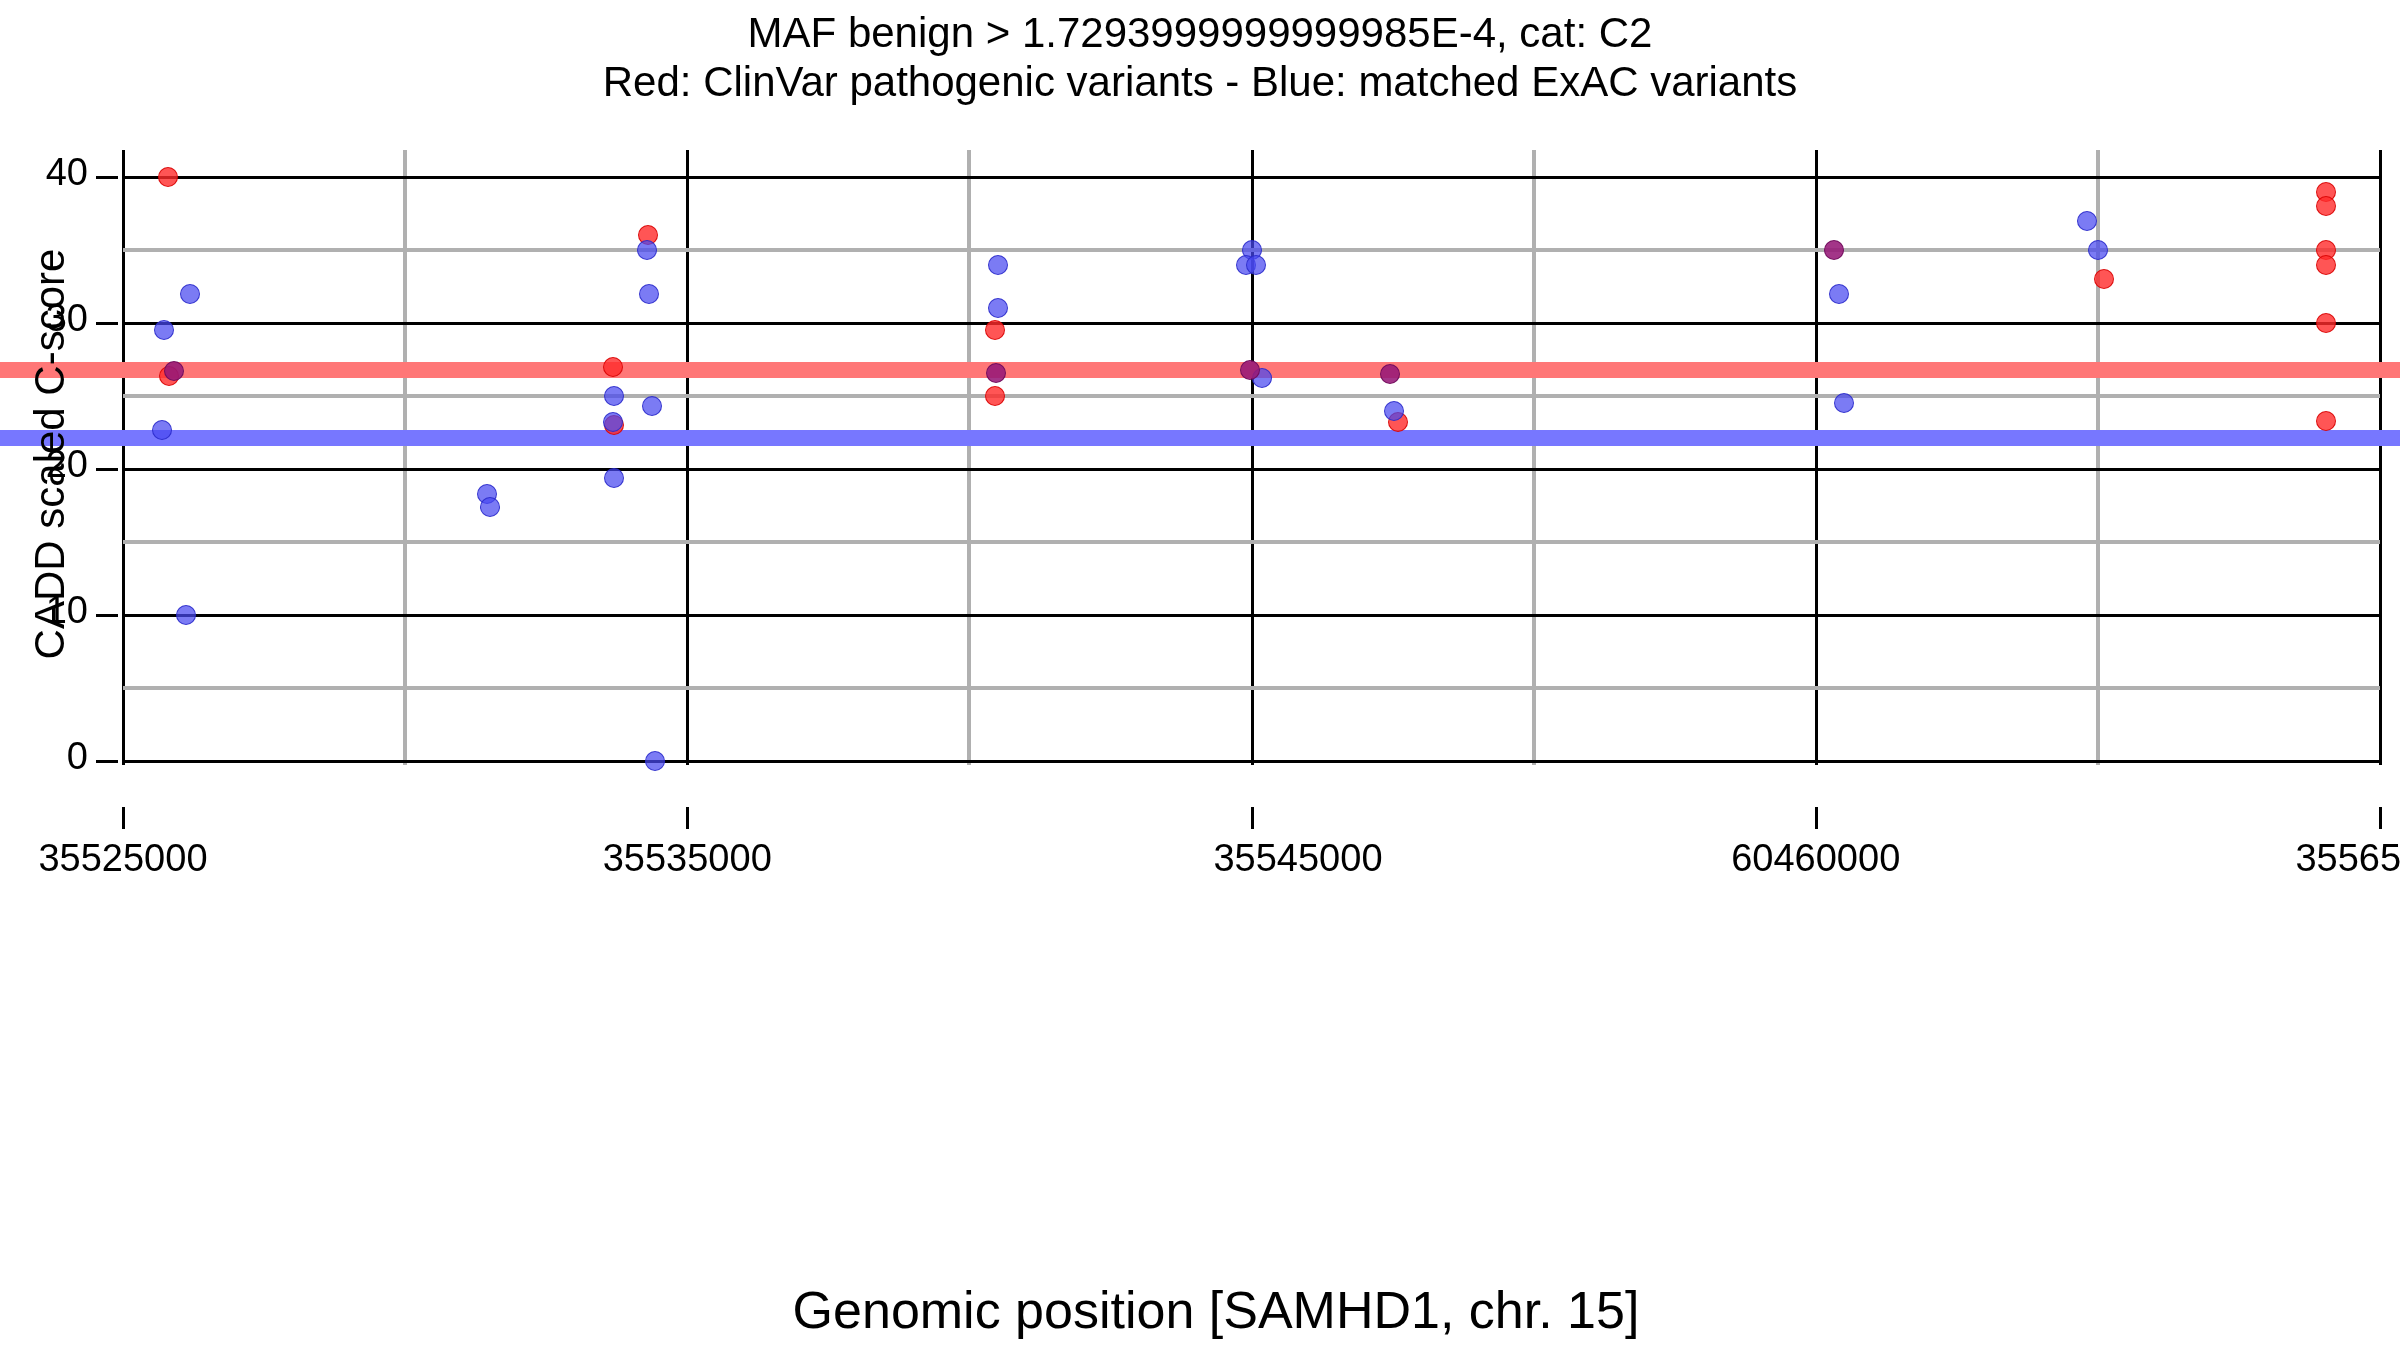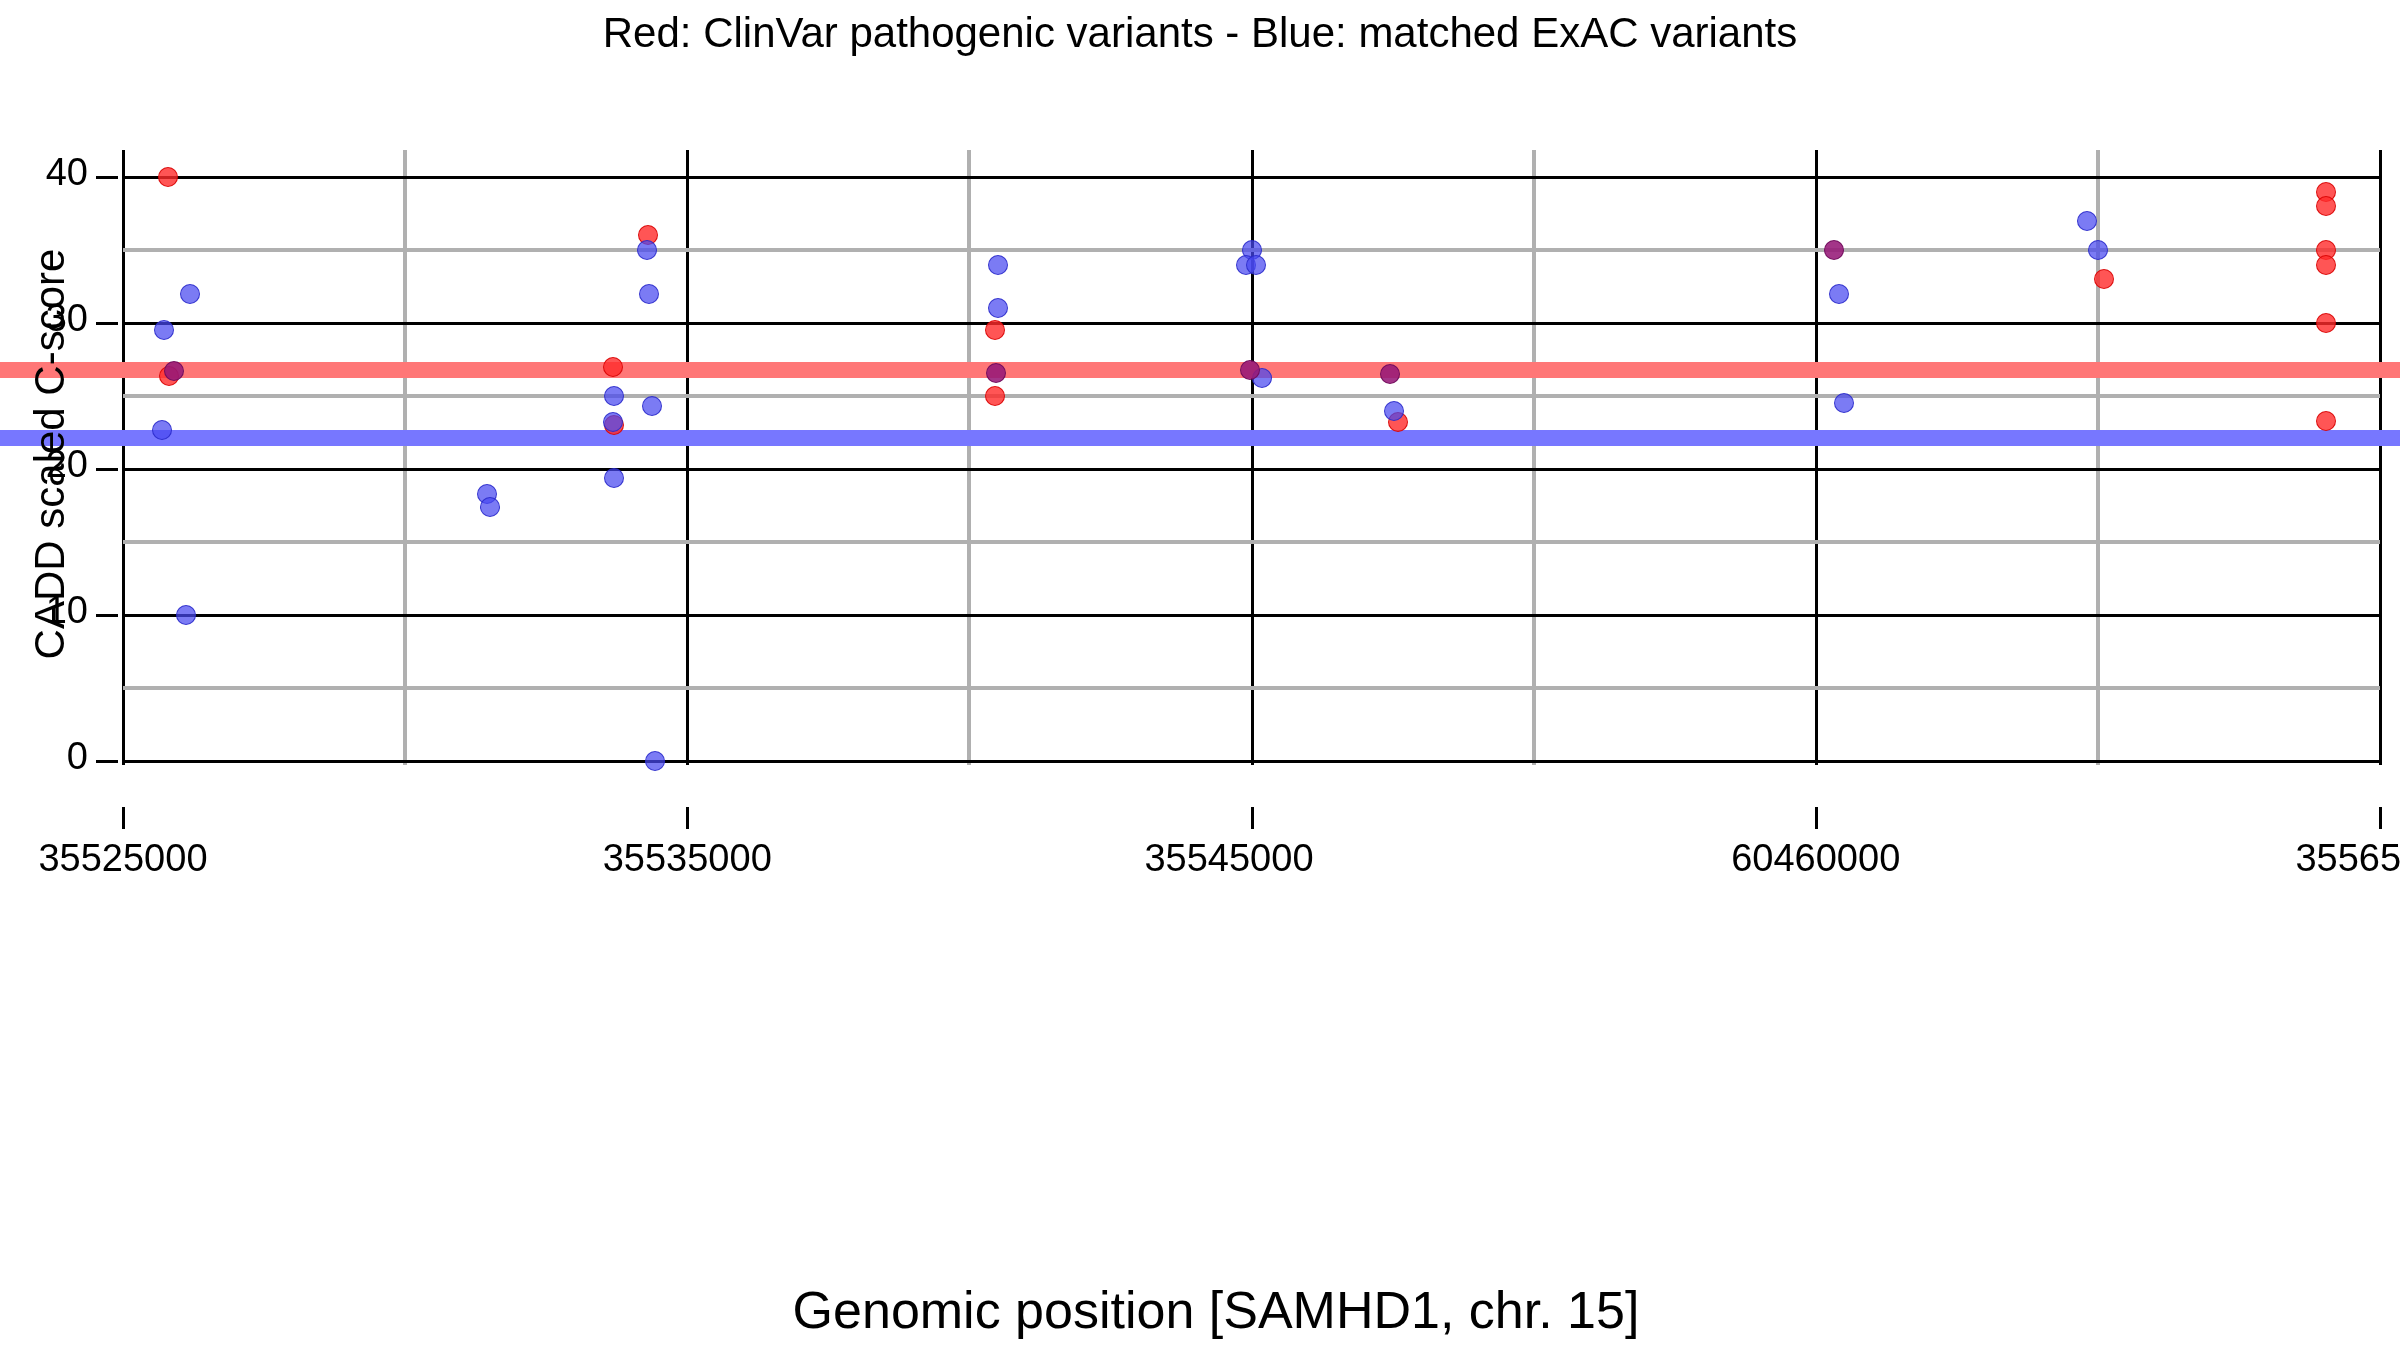--- a/index.html
+++ b/index.html
@@ -46,20 +46,21 @@
           font-size:42px;transform:rotate(-90deg);color:#000;}
   #xlabel{position:absolute;left:16px;top:1280px;width:2400px;text-align:center;
           font-size:52px;color:#000;}
 </style>
 </head>
 <body>
 
 <div id="root">
 
   <div id="title-block">
+    <div>MAF benign &gt; 1.7293999999999985E-4, cat: C2</div>
     <div>Red: ClinVar pathogenic variants - Blue: matched ExAC variants</div>
   </div>
 
   <div id="plot">
       <div class="vgrid" style="left: 280.125px;"></div>
       <div class="vgrid" style="left: 844.375px;"></div>
       <div class="vgrid" style="left: 1408.62px;"></div>
       <div class="vgrid" style="left: 1972.88px;"></div>
       <div class="vgrid major" style="left: -1px;"></div>
       <div class="vgrid major" style="left: 563.25px;"></div>
@@ -132,21 +133,21 @@
       <div class="ylab" style="left: -32px; top: 443px;">20</div>
       <div class="ytick" style="top: 322px;"></div>
       <div class="ylab" style="left: -32px; top: 297px;">30</div>
       <div class="ytick" style="top: 176px;"></div>
       <div class="ylab" style="left: -32px; top: 151px;">40</div>
       <div class="xtick" style="left: 122px; top: 807px;"></div>
       <div class="xlab" style="left: -57px; top: 837px;">35525000</div>
       <div class="xtick" style="left: 686.25px; top: 807px;"></div>
       <div class="xlab" style="left: 507.25px; top: 837px;">35535000</div>
       <div class="xtick" style="left: 1250.5px; top: 807px;"></div>
-      <div class="xlab" style="left: 1049px; top: 837px;">35545000</div>
+      <div class="xlab" style="left: 1118px; top: 837px;">35545000</div>
       <div class="xtick" style="left: 1814.75px; top: 807px;"></div>
       <div class="xlab" style="left: 1635.75px; top: 837px;">60460000</div>
       <div class="xtick" style="left: 2379px; top: 807px;"></div>
       <div class="xlab" style="left: 2200px; top: 837px;">35565000</div>
     </div>
 
   <div id="ylabel">CADD scaled C-score</div>
   <div id="xlabel">Genomic position [SAMHD1, chr. 15]</div>
 
 </div>

